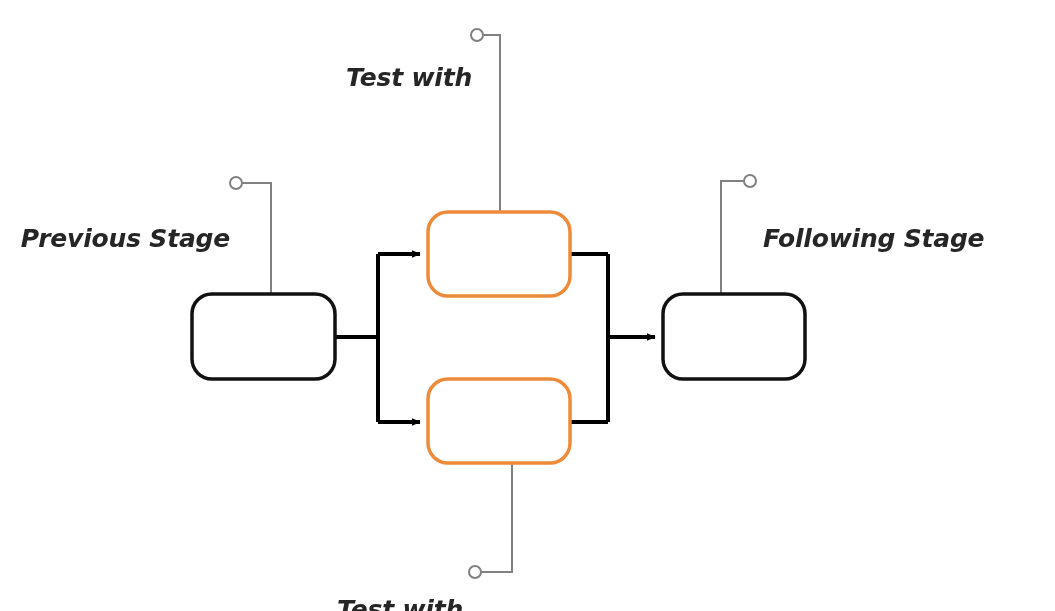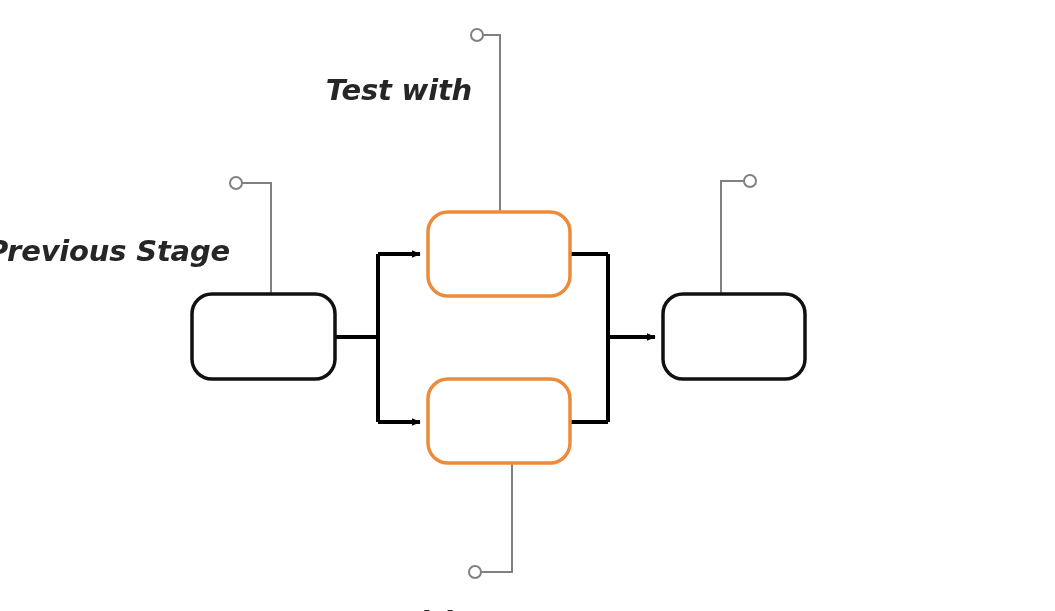--- a/index.html
+++ b/index.html
@@ -24,21 +24,21 @@
     left: 0;
     top: 0;
     width: 1055px;
     height: 611px;
   }
   .anno {
     position: absolute;
     font-family: "DejaVu Sans", sans-serif;
     font-style: italic;
     font-weight: bold;
-    font-size: 29px;
+    font-size: 25px;
     line-height: 1.22;
     color: #262626;
     letter-spacing: -0.2px;
     white-space: pre;
   }
   .anno-right { text-align: right; }
   .anno-left  { text-align: left; }
 
   #label-ephemeral {
     right: 583px;
@@ -123,19 +123,22 @@
   </svg>
 
   <div class="anno anno-right" id="label-ephemeral">
     <span class="anno-line">Test with</span>
   </div>
 
   <div class="anno anno-right" id="label-previous">
     <span class="anno-line">Previous Stage</span>
   </div>
 
+  <div class="anno anno-left" id="label-following">
+    <span class="anno-line">Following Stage</span>
+  </div>
 
   <div class="anno anno-right" id="label-persistent">
     <span class="anno-line">Test with</span>
     
   </div>
 
 </div>
 
 </body></html>

